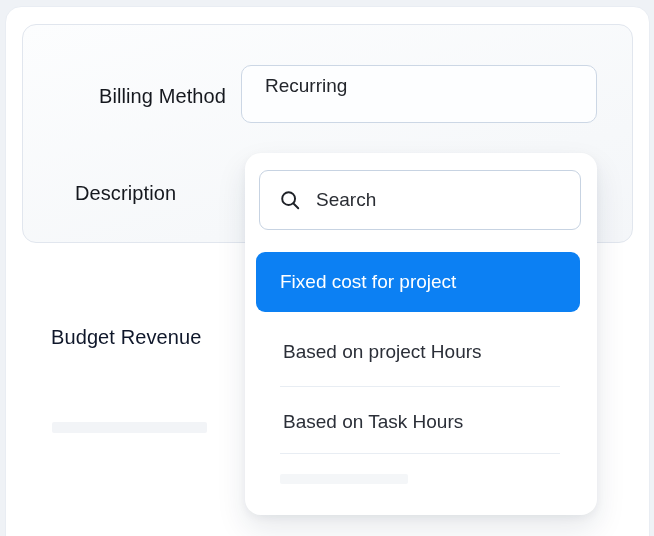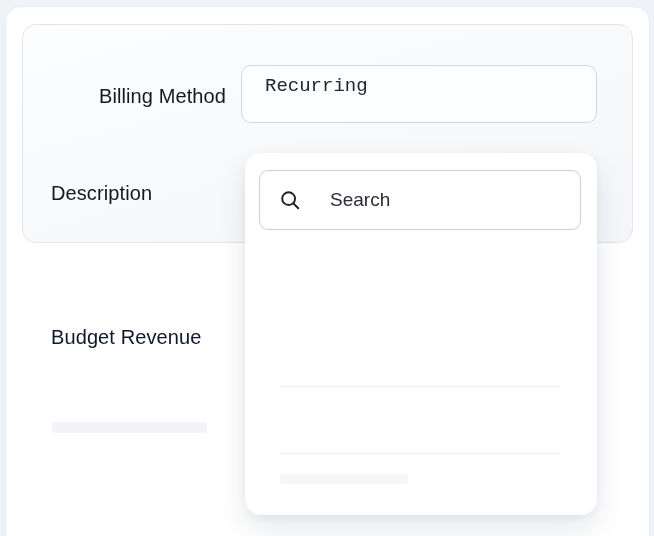--- a/index.html
+++ b/index.html
@@ -28,35 +28,35 @@
   .field-label {
     position: absolute;
     left: 51px;
     font-size: 20px;
     line-height: 26px;
     color: #15181e;
     letter-spacing: 0.1px;
     white-space: nowrap;
   }
   .billing-label { top: 83px; margin-left: 48px; }
-  .description-label { top: 180px; }
+  .description-label { top: 180px; margin-left: 24px; }
   .budget-label { top: 324px; color: #0f172a; }
   .billing-input {
     position: absolute;
     left: 241px; top: 65px;
     width: 356px; height: 58px;
     background: #fdfeff;
     border: 1px solid #ccd7e5;
     border-radius: 10px;
     font-size: 19px;
     color: #23262c;
     padding: 0 0 16px 23px;
     line-height: 56px;
     outline: none;
-    font-family: Liberation Mono, monospace;
+    font-family: Liberation Sans, sans-serif;
   }
   .dropdown-panel {
     position: absolute;
     left: 245px; top: 153px;
     width: 352px; height: 362px;
     background: #ffffff;
     border-radius: 16px;
     box-shadow: 0 14px 30px rgba(20, 35, 65, 0.10), 0 3px 8px rgba(20, 35, 65, 0.05);
     z-index: 5;
   }
@@ -65,21 +65,21 @@
     left: 14px; top: 17px;
     width: 322px; height: 60px;
   }
   .search-input {
     width: 100%; height: 100%;
     border: 1px solid #c7d3e2;
     border-radius: 9px;
     background: #ffffff;
     font-size: 19px;
     color: #22252b;
-    padding: 0 12px 0 70px;
+    padding: 0 12px 0 56px;
     outline: none;
     font-family: inherit;
   }
   .search-input::placeholder { color: #2a2d33; opacity: 1; }
   .search-icon {
     position: absolute;
     left: 20px; top: 19px;
     width: 22px; height: 22px;
     pointer-events: none;
   }
@@ -150,22 +150,25 @@
 <div class="dropdown-panel">
 
   <div class="search-wrap">
     <input class="search-input" type="text" placeholder="Search" style="">
     <svg class="search-icon" viewBox="0 0 24 24" fill="none" stroke="#1e2127" stroke-width="2.1" stroke-linecap="round">
       <circle cx="10.5" cy="10.5" r="7"></circle>
       <line x1="15.8" y1="15.8" x2="21" y2="21"></line>
     </svg>
   </div>
 
+  <div class="option-selected">Fixed cost for project</div>
 
+  <div class="option-row option-2">Based on project Hours</div>
 
   <div class="dd-divider divider-1"></div>
 
+  <div class="option-row option-3">Based on Task Hours</div>
 
   <div class="dd-divider divider-2"></div>
 
   <div class="dd-skeleton"></div>
 
 </div>
 
 </body></html>

